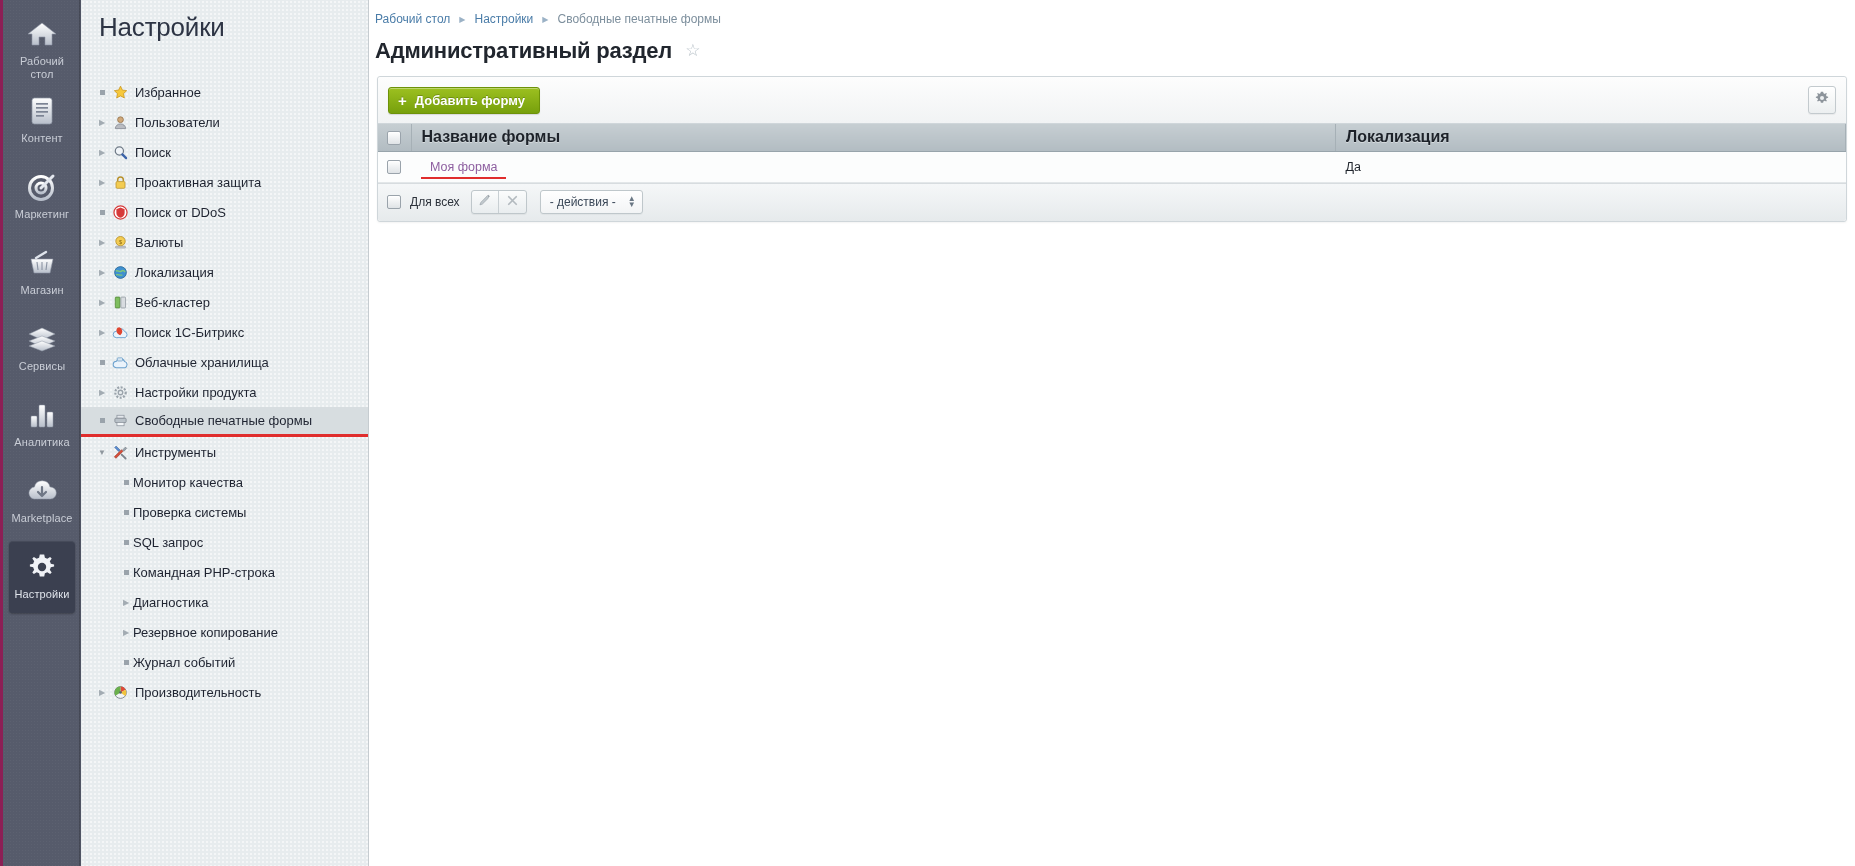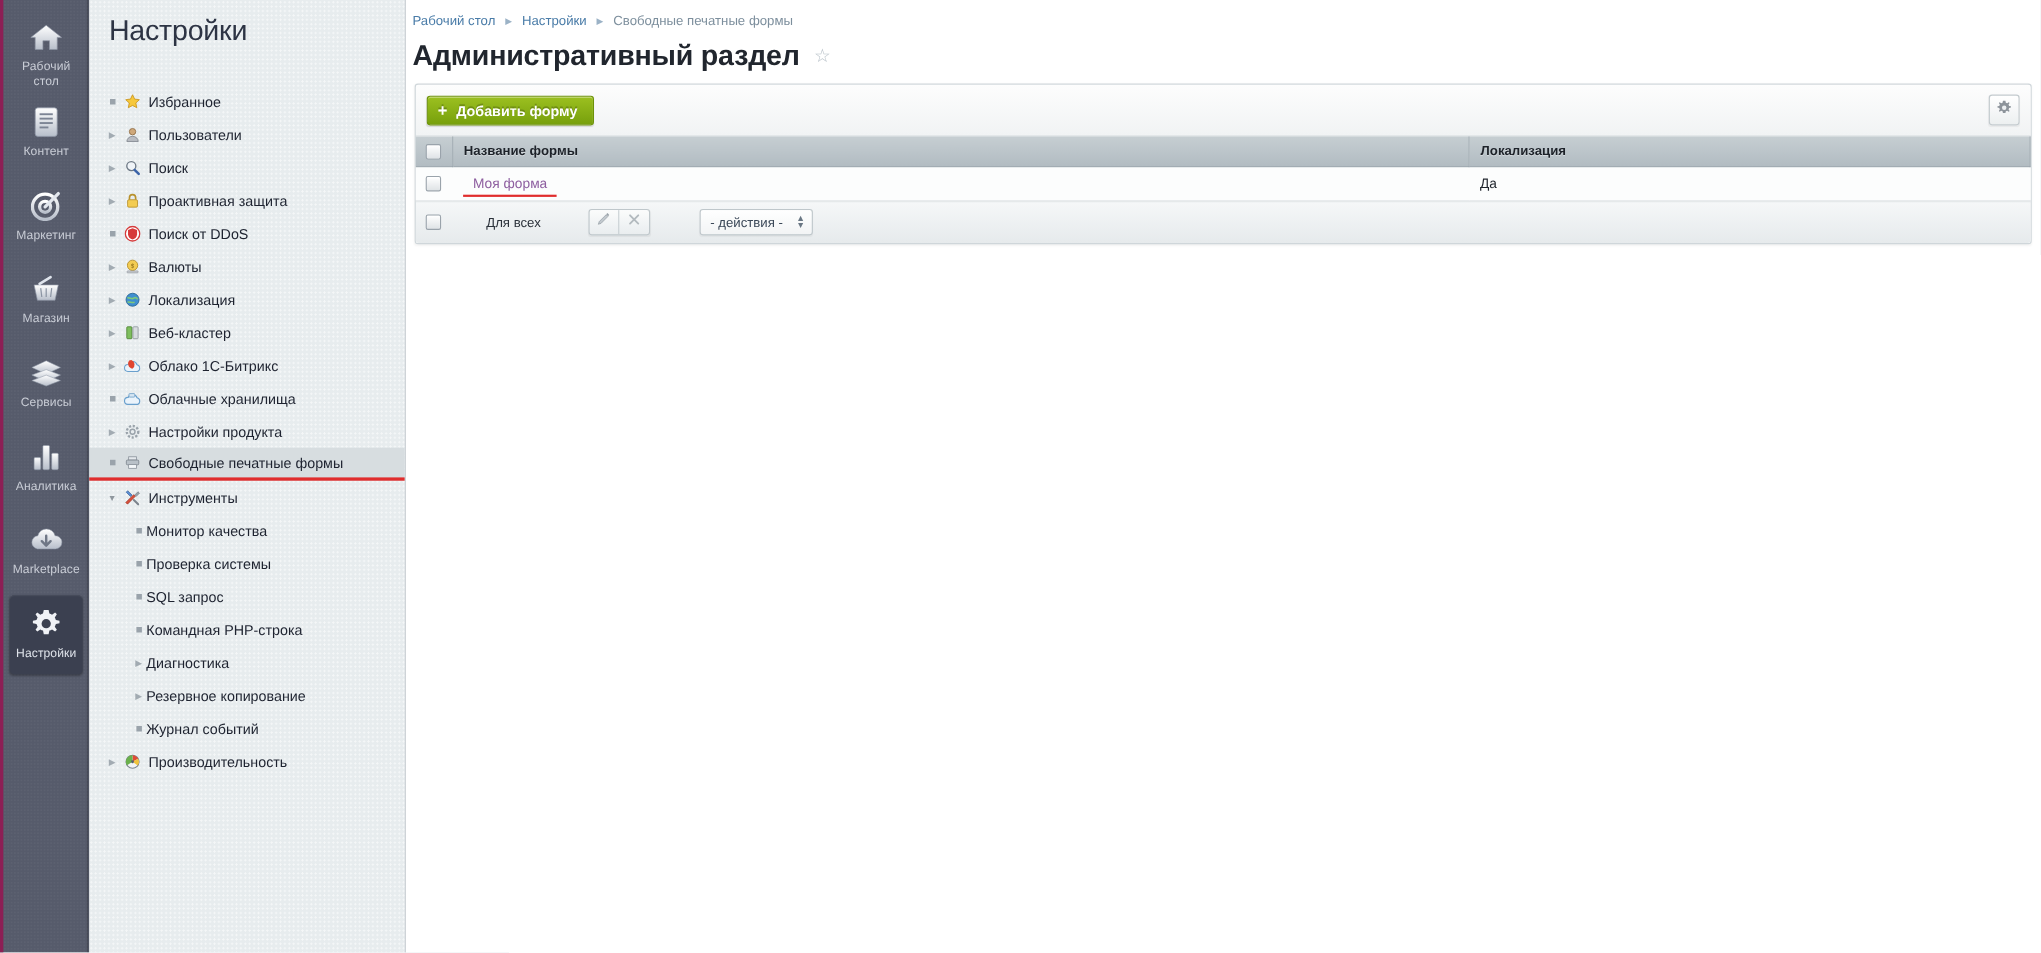--- a/index.html
+++ b/index.html
@@ -136,21 +136,21 @@
   .crumb .sep {
     margin: 0 9px; color: #9bb2c6; font-size: 8px;
   }
   .crumb .cur { color: #7d8f9d; }
   .page-head {
     display: flex; align-items: center;
     padding: 3px 0 0 6px;
     height: 38px;
   }
   .page-title {
-    font-size: 26px; font-weight: bold; color: #21262e;
+    font-size: 22px; font-weight: bold; color: #21262e;
     margin: 0; letter-spacing: -0.2px;
   }
   .fav-star {
     margin-left: 13px; color: #b9c2c9; font-size: 17px; cursor: pointer;
     line-height: 1;
   }
 
   
   .panel {
     margin: 8px 8px 0 8px;
@@ -196,21 +196,21 @@
     box-shadow: 0 1px 1px rgba(0,0,0,0.05);
   }
 
   
   table.grid { width: 100%; border-collapse: collapse; }
   table.grid thead th {
     background: linear-gradient(to bottom,#c6ced2,#b2bcc2);
     border-bottom: 1px solid #98a4ab;
     border-right: 1px solid #a6b0b6;
     height: 27px;
-    font-size: 12px; font-weight: bold;
+    font-size: 16px; font-weight: bold;
     color: #1d2229;
     text-align: left;
     padding: 0 10px;
     text-shadow: 0 1px 0 rgba(255,255,255,0.4);
     white-space: nowrap;
   }
   table.grid thead th.cb-col { width: 33px; padding: 0 0 0 9px; }
   table.grid tbody td {
     height: 31px;
     font-size: 12.5px;
@@ -241,21 +241,20 @@
     box-shadow: inset 0 1px 1px rgba(255,255,255,0.9);
   }
 
   .panel-footer {
     height: 38px;
     display: flex; align-items: center;
     padding: 0 0 0 9px;
     background: linear-gradient(to bottom,#f5f7f8,#e6eaec);
     border-top: 1px solid #d7dcdf;
     border-radius: 0 0 3px 3px;
-    gap: 32px;
   }
   .ft-label { font-size: 12px; color: #2b313a; margin: 0 11px 0 9px; }
   .btn-group {
     display: flex;
     border: 1px solid #bfc7cb;
     border-radius: 3px;
     overflow: hidden;
     background: linear-gradient(to bottom,#fbfcfc,#e9edef);
     box-shadow: 0 1px 1px rgba(0,0,0,0.05);
   }
@@ -495,21 +494,21 @@
       </li>
 
       <li class="sb-item">
         <span class="sb-arrow right"></span>
         <span class="sb-ico">
           <svg width="16" height="15" viewBox="0 0 17 16">
               <path d="M4.5 13.5 a3.4 3.4 0 0 1 .3-6.8 A4.6 4.6 0 0 1 13.4 7 a3.4 3.4 0 0 1 .4 6.5 Z" fill="#eaf3fb" stroke="#6aa0cd" stroke-width="1"></path>
               <path d="M7.8 2.5 a4.6 4.6 0 0 1 1 8.3 a5 5 0 0 1 -3-8.0 Z" fill="#e0452f"></path>
             </svg>
         </span>
-        <span class="sb-lbl">Облако 1С-Битрикс</span>
+        <span class="sb-lbl">Поиск 1С-Битрикс</span>
       </li>
 
       <li class="sb-item">
         <span class="sb-arrow dot"></span>
         <span class="sb-ico">
           <svg width="16" height="15" viewBox="0 0 17 16">
               <path d="M4.5 13.5 a3.4 3.4 0 0 1 .3-6.8 A4.6 4.6 0 0 1 13.4 7 a3.4 3.4 0 0 1 .4 6.5 Z" fill="#eaf3fb" stroke="#6aa0cd" stroke-width="1.1"></path>
               <rect x="5.6" y="3" width="5.6" height="3.4" rx="0.7" fill="#d7e6f3" stroke="#6f9fc6" stroke-width="0.8"></rect>
             </svg>
         </span>

